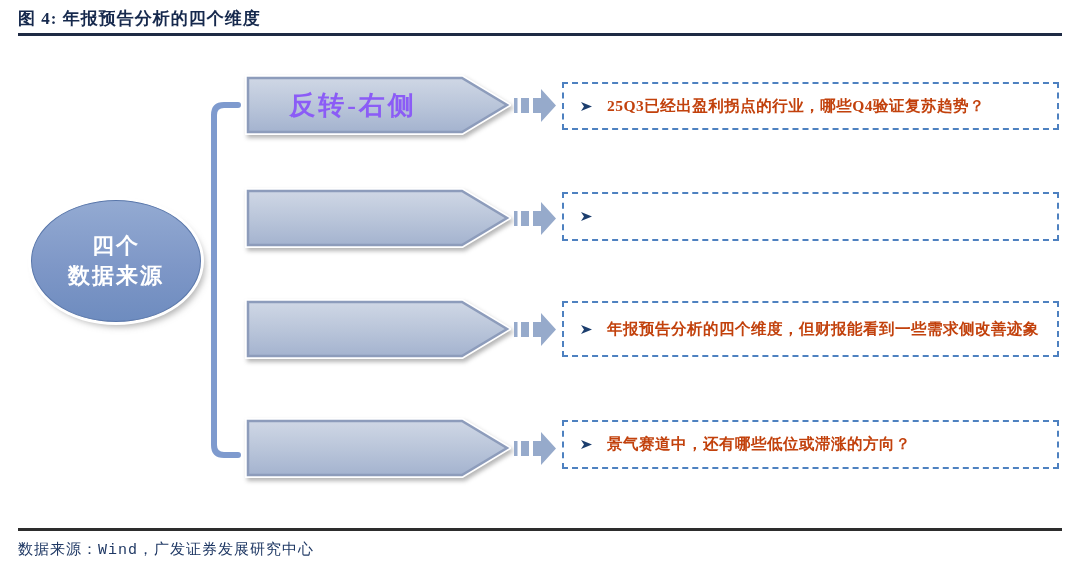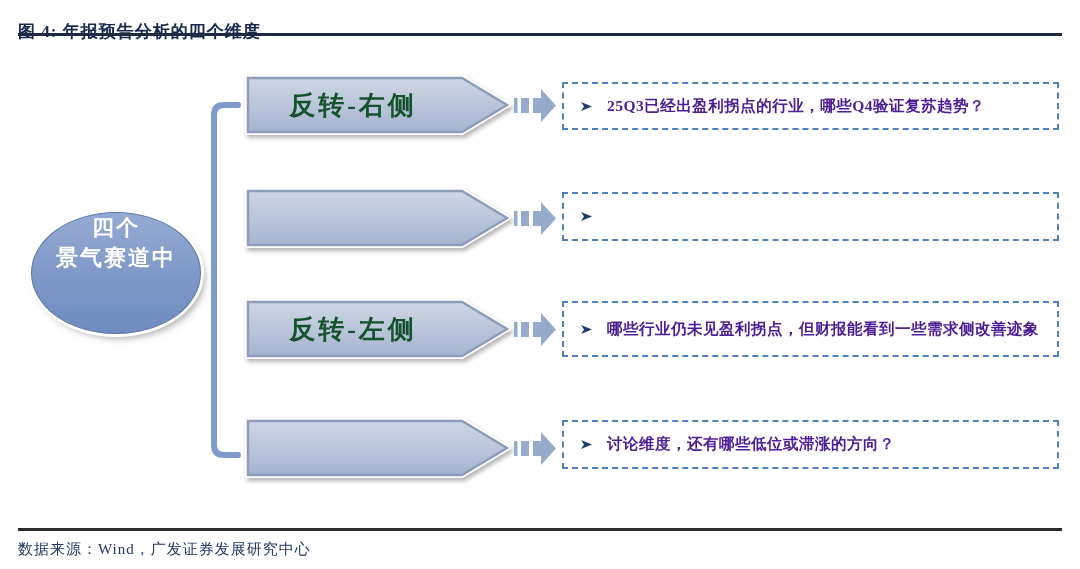--- a/index.html
+++ b/index.html
@@ -6,70 +6,69 @@
   body { background:#ffffff; font-family:"Liberation Serif","DejaVu Serif",serif; }
   .canvas{
     position:relative; width:1080px; height:569px; background:#ffffff;
     overflow:hidden;
   }
   
   .fig-title{
     position:absolute; left:18px; top:7px;
     font-size:17px; font-weight:bold; color:#16294d;
     letter-spacing:1px;
-    margin-top:13px;
   }
   .title-rule{
     position:absolute; left:18px; top:33px; width:1044px; height:3px;
     background:#1e2a44;
   }
   
   .hub{
-    position:absolute; left:31px; top:212px; width:170px; height:122px;
+    position:absolute; left:31px; top:200px; width:170px; height:122px;
     border-radius:50%;
     background:linear-gradient(180deg,#93aad2 0%,#7e97c7 55%,#6e8cbf 100%);
     border:1px solid #5876aa;
     box-shadow:0 0 0 3px #ffffff, 4px 5px 6px rgba(110,110,110,.5);
-    display:flex; justify-content:center;
+    display:flex; align-items:center; justify-content:center;
   }
   .hub-text{ text-align:center; color:#ffffff; font-weight:bold;
     font-size:22px; line-height:30px; letter-spacing:2px; }
   .hub-text span{ display:block; }
   
   .bracket{ position:absolute; left:210px; top:99px; }
   
   .pent{ position:absolute; left:245px; width:266px; height:60px;
     filter:drop-shadow(2px 3px 2px rgba(90,90,90,.45)); }
   .pent-label{
     position:absolute; left:245px; width:216px; height:60px;
     display:flex; align-items:center; justify-content:center;
-    font-size:26px; font-weight:bold; color:#14532d; letter-spacing:3px;
+    font-size:26px; font-weight:bold; color:#8b5cf6; letter-spacing:3px;
   }
   
   .sarrow{ position:absolute; left:514px; }
   
   .dbox{
     position:absolute; left:562px; width:497px;
     border:2px dashed #4e81c0; background:#ffffff;
     display:flex; align-items:center; padding-left:16px;
   }
   .bullet{ flex:0 0 auto; display:inline-flex; margin-right:14px; }
   .dtext{
-    font-size:15.5px; font-weight:bold; color:#4c1d95; letter-spacing:.5px;
+    font-size:15.5px; font-weight:bold; color:#c2410c; letter-spacing:.5px;
     font-family:"Liberation Serif","DejaVu Serif",serif;
   }
   
   .footer-rule{
     position:absolute; left:18px; top:528px; width:1044px; height:3px;
     background:#2d2d2d;
   }
   .source{
     position:absolute; left:18px; top:540px;
     font-size:15px; color:#1f3864; letter-spacing:1px;
-    font-family:Liberation Serif, serif;
+    font-family:Liberation Mono, monospace;
     text-align:right;
   }
 </style>
 </head>
 <body>
 
 <div class="canvas">
 
   <svg width="0" height="0" style="position:absolute" aria-hidden="true">
     <defs>
@@ -80,21 +79,21 @@
       </linearGradient>
     </defs>
   </svg>
 
   <div class="fig-title">图 4:  年报预告分析的四个维度</div>
   <div class="title-rule"></div>
 
   <div class="hub">
     <div class="hub-text">
       <span>四个</span>
-      <span>景气赛道中</span>
+      <span>数据来源</span>
     </div>
   </div>
 
   <svg class="bracket" width="32" height="362">
     <path d="M28 6 H14 Q4 6 4 16 V346 Q4 356 14 356 H28" fill="none" stroke="#7e9ace" stroke-width="6" stroke-linecap="round"></path>
   </svg>
 
   <svg class="pent" style="top:75px" viewBox="0 0 266 60">
     <polygon points="3,3 217,3 262,30 217,57 3,57" fill="none" stroke="#ffffff" stroke-width="6"></polygon>
     <polygon points="3,3 217,3 262,30 217,57 3,57" fill="url(#pentGrad)" stroke="#8d9cbb" stroke-width="2.5"></polygon>
@@ -128,49 +127,48 @@
       <svg width="13" height="13" viewBox="0 0 13 13">
           <path d="M1 2 L12 6.5 L1 11 L4 6.5 Z" fill="#1c3e6e"></path>
         </svg>
     </span>
   </div>
 
   <svg class="pent" style="top:299px" viewBox="0 0 266 60">
     <polygon points="3,3 217,3 262,30 217,57 3,57" fill="none" stroke="#ffffff" stroke-width="6"></polygon>
     <polygon points="3,3 217,3 262,30 217,57 3,57" fill="url(#pentGrad)" stroke="#8d9cbb" stroke-width="2.5"></polygon>
   </svg>
-  <div class="pent-label" style="top:299px">反转-左侧</div>
   <svg class="sarrow" style="top:310px" width="42" height="38">
     <rect x="0" y="12" width="3.5" height="15" fill="#96aacb"></rect>
     <rect x="7" y="12" width="8" height="15" fill="#96aacb"></rect>
     <path d="M19 12 H27 V3 L42 19.5 L27 36 V27 H19 Z" fill="#96aacb"></path>
   </svg>
   <div class="dbox" style="top:301px;height:56px">
     <span class="bullet">
       <svg width="13" height="13" viewBox="0 0 13 13">
           <path d="M1 2 L12 6.5 L1 11 L4 6.5 Z" fill="#1c3e6e"></path>
         </svg>
     </span>
-    <span class="dtext">哪些行业仍未见盈利拐点，但财报能看到一些需求侧改善迹象</span>
+    <span class="dtext">年报预告分析的四个维度，但财报能看到一些需求侧改善迹象</span>
   </div>
 
   <svg class="pent" style="top:418px" viewBox="0 0 266 60">
     <polygon points="3,3 217,3 262,30 217,57 3,57" fill="none" stroke="#ffffff" stroke-width="6"></polygon>
     <polygon points="3,3 217,3 262,30 217,57 3,57" fill="url(#pentGrad)" stroke="#8d9cbb" stroke-width="2.5"></polygon>
   </svg>
   <svg class="sarrow" style="top:429px" width="42" height="38">
     <rect x="0" y="12" width="3.5" height="15" fill="#96aacb"></rect>
     <rect x="7" y="12" width="8" height="15" fill="#96aacb"></rect>
     <path d="M19 12 H27 V3 L42 19.5 L27 36 V27 H19 Z" fill="#96aacb"></path>
   </svg>
   <div class="dbox" style="top:420px;height:49px">
     <span class="bullet">
       <svg width="13" height="13" viewBox="0 0 13 13">
           <path d="M1 2 L12 6.5 L1 11 L4 6.5 Z" fill="#1c3e6e"></path>
         </svg>
     </span>
-    <span class="dtext">讨论维度，还有哪些低位或滞涨的方向？</span>
+    <span class="dtext">景气赛道中，还有哪些低位或滞涨的方向？</span>
   </div>
 
   <div class="footer-rule"></div>
   <div class="source">数据来源：Wind，广发证券发展研究中心</div>
 
 </div>
 
 </body></html>

